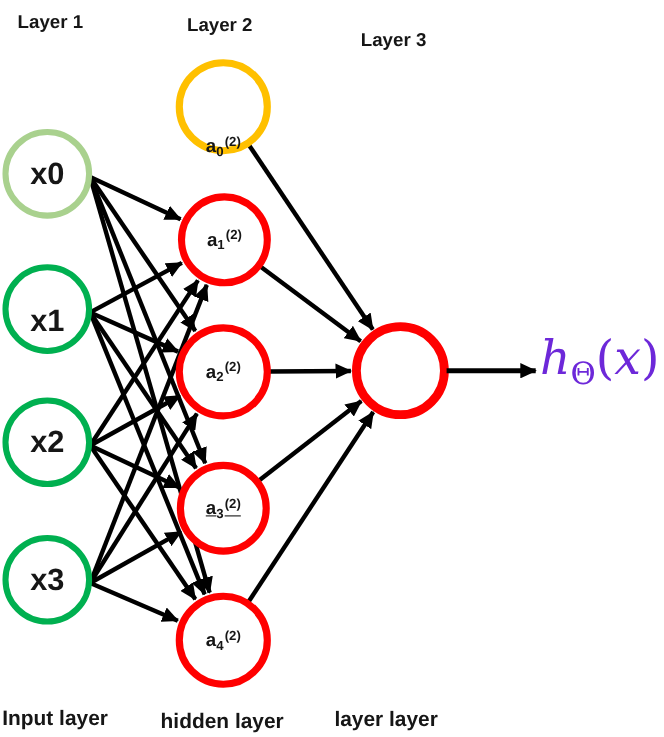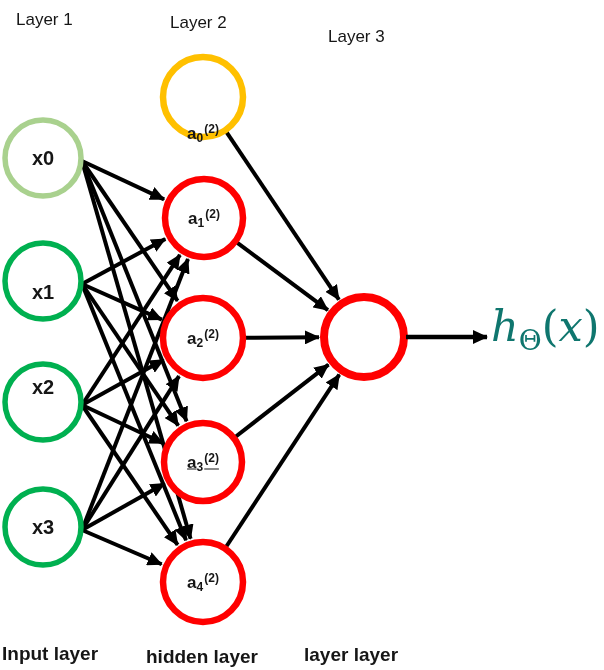--- a/index.html
+++ b/index.html
@@ -1,33 +1,33 @@
 <!DOCTYPE html>
 <html><head>
 <meta charset="utf-8">
 <style>
   html,body{margin:0;padding:0;background:#ffffff;}
   .canvas{position:relative;width:604px;height:670px;background:#ffffff;overflow:hidden;
           font-family:"Liberation Sans",sans-serif;color:#161616;}
   svg{position:absolute;left:0;top:0;}
-  .title-label{position:absolute;font-size:17px;font-weight:normal;white-space:nowrap;}
+  .title-label{position:absolute;font-size:17px;font-weight:bold;white-space:nowrap;}
   .layer1{left:16px;top:10px;}
   .layer2{left:170px;top:13px;}
   .layer3{left:328px;top:9px;margin-top:18px;}
   .footer-label{position:absolute;font-size:19px;font-weight:bold;white-space:nowrap;}
   .f-input{left:2px;top:643px;}
   .f-hidden{left:146px;top:646px;}
   .f-output{left:304px;top:644px;}
   .node-label{position:absolute;transform:translate(-50%,-50%);font-weight:bold;
               font-size:17px;white-space:nowrap;line-height:1;}
-  .node-label.simple{font-size:20px;}
+  .node-label.simple{font-size:28px;}
   .node-label sub{font-size:12px;vertical-align:-3px;line-height:0;}
   .node-label sup{font-size:12px;vertical-align:6px;line-height:0;margin-left:1px;}
   .formula{position:absolute;left:491px;top:303px;font-family:"DejaVu Serif",serif;
-           font-size:43px;color:#0f766e;white-space:nowrap;line-height:1.1;}
+           font-size:43px;color:#6d28d9;white-space:nowrap;line-height:1.1;}
   .f-it{font-style:italic;}
   .f-sub{font-size:28px;vertical-align:-9px;}
 </style>
 </head>
 <body>
 
 <div class="canvas">
 
   <svg width="604" height="670" viewBox="0 0 604 670">
     <defs>
@@ -71,21 +71,21 @@
         <circle cx="364" cy="337" r="40" fill="#ffffff" stroke="#FF0000" stroke-width="8"></circle>
       </g>
     <g>
         <line x1="406" y1="337" x2="487" y2="337" stroke="#000000" stroke-width="4.5" marker-end="url(#ah)"></line>
       </g>
   </svg>
 
   <div>
       <div class="node-label simple" style="left: 43px; top: 158px;">x0</div>
       <div class="node-label simple" style="left: 43px; top: 292px;">x1</div>
-      <div class="node-label simple" style="left: 43px; top: 387px;">x2</div>
+      <div class="node-label simple" style="left: 43px; top: 402px;">x2</div>
       <div class="node-label simple" style="left: 43px; top: 527px;">x3</div>
       <div class="node-label" style="left: 203px; top: 97px; margin-top: 36px;"><span>a</span><sub>0</sub><sup>(2)</sup></div>
       <div class="node-label" style="left: 204px; top: 218px;"><span>a</span><sub>1</sub><sup>(2)</sup></div>
       <div class="node-label" style="left: 203px; top: 338px;"><span>a</span><sub>2</sub><sup>(2)</sup></div>
       <div class="node-label" style="left: 203px; top: 462px; text-decoration: underline;"><span>a</span><sub>3</sub><sup>(2)</sup></div>
       <div class="node-label" style="left: 203px; top: 582px;"><span>a</span><sub>4</sub><sup>(2)</sup></div>
     </div>
 
   <div class="title-label layer1">Layer 1</div>
   <div class="title-label layer2">Layer 2</div>

